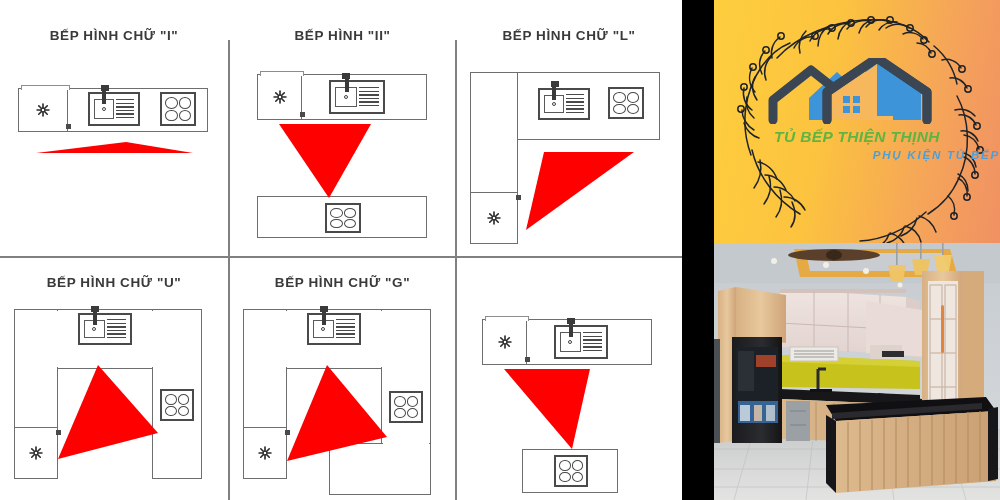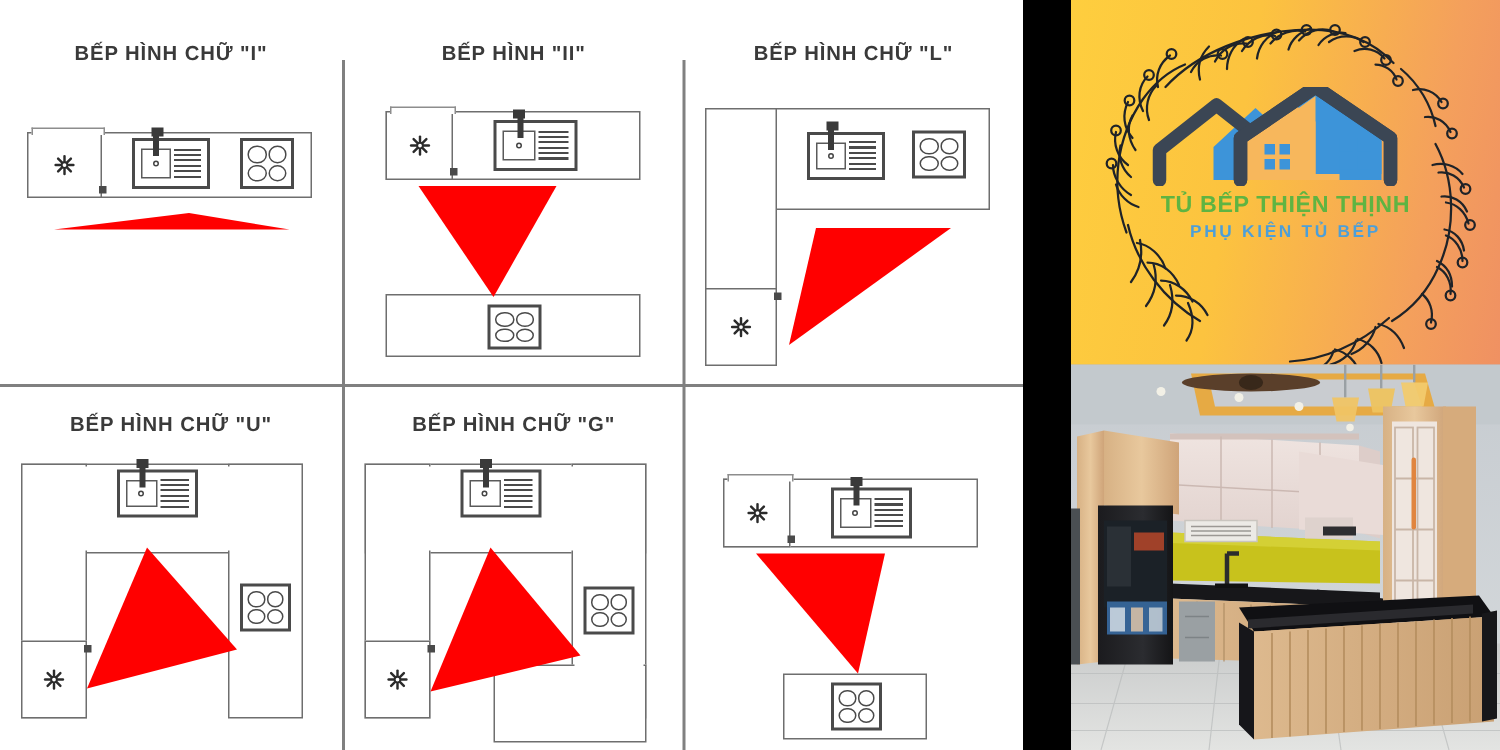--- a/index.html
+++ b/index.html
@@ -154,20 +154,21 @@
     position: absolute;
     left: 714px; top: 0;
     width: 286px; height: 500px;
     background: #000;
   }
   #logo-card {
     position: absolute;
     left: 0; top: 0; width: 286px; height: 286px;
     background: linear-gradient(100deg, #fece3e 0%, #fcc33f 38%, #f4a05c 78%, #ef8f63 100%);
     overflow: hidden;
+    font-style: italic;
   }
   #wreath {
     position: absolute; inset: 0;
   }
   #logo-inner {
     position: absolute;
     left: 0; right: 0; top: 58px;
     text-align: center;
   }
   #house-mark { display: block; margin: 0 auto; }
@@ -179,20 +180,21 @@
     letter-spacing: 0.4px;
     white-space: nowrap;
   }
   #logo-sub {
     margin-top: 3px;
     font-size: 11.5px;
     font-weight: 700;
     color: #4d9fd8;
     letter-spacing: 1.8px;
     white-space: nowrap;
+    text-align: right;
   }
 
   #photo-card {
     position: absolute;
     left: 0; top: 243px; width: 286px; height: 257px;
     background: #b9bcc0;
     overflow: hidden;
   }
   #photo-card svg { display: block; }
 </style>

